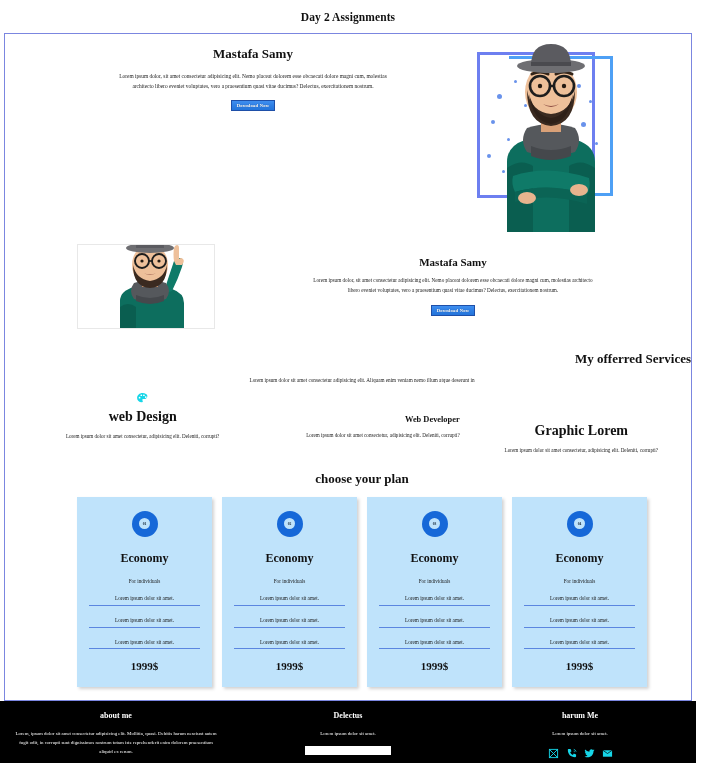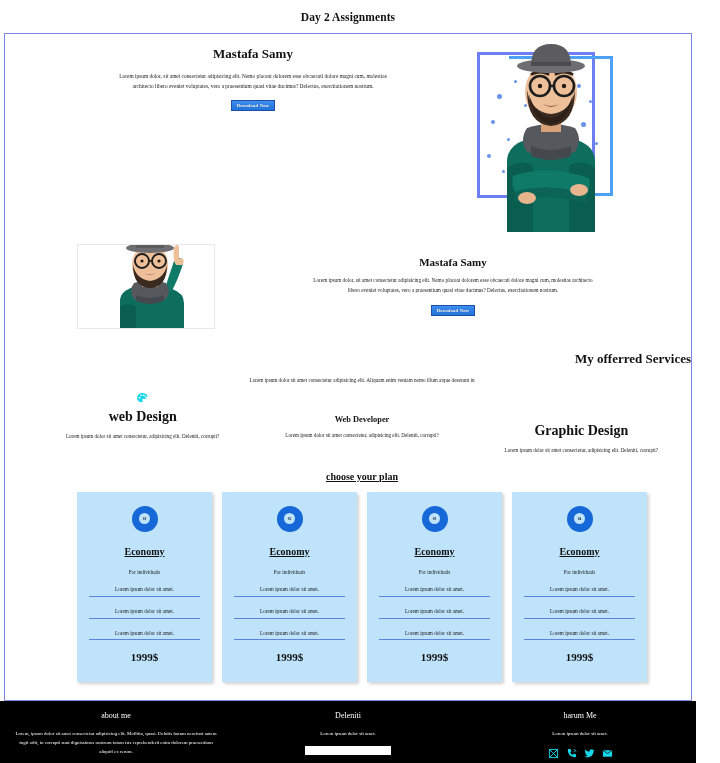--- a/index.html
+++ b/index.html
@@ -146,46 +146,45 @@
     color: #1a1a1a;
     margin-top: 10px;
   }
   .svc-grid {
     display: grid;
     grid-template-columns: 1fr 1fr 1fr;
     margin-top: 6px;
     row-gap: 0px;
   }
   .svc-cell { text-align: center; padding: 0 12px; }
-  .svc-cell.shift { margin-top: 6px; }
+  .svc-cell.shift { margin-top: 6px; text-align: right; }
   .svc-ico {
     height: 18px;
     display:flex; align-items:center; justify-content:center;
     margin-bottom: 2px;
   }
   .svc-ico.blank { visibility: hidden; }
   .svc-name {
     font-size: 14px; font-weight: bold; color:#111;
     margin-bottom: 7px;
   }
   .svc-name.big { font-size: 8.4px; }
   .svc-desc {
     font-size: 5.1px;
     line-height: 1.75;
     color:#1a1a1a;
   }
 
   
   .plans-title {
     text-align:center;
-    font-size: 10px;
+    font-size: 13px;
     font-weight: bold;
     color:#111;
     margin-top: 16px;
-    text-decoration: underline;
   }
   .plans {
     display: flex;
     justify-content: center;
     gap: 10px;
     margin-top: 10px;
     padding: 0 8px;
   }
   .plan {
     width: 135px;
@@ -210,21 +209,21 @@
     border-radius: 50%;
     background: #bfe3fb;
   }
   .plan-num {
     position: relative;
     z-index: 2;
     font-size: 3.6px;
     color: #123;
     font-weight: bold;
   }
-  .plan-name { font-size: 10px; font-weight: bold; color:#111;text-decoration:underline; }
+  .plan-name { font-size: 12px; font-weight: bold; color:#111; }
   .plan-for { font-size: 5.2px; color:#1a1a1a; margin-top: 12px; }
   .plan-feat {
     font-size: 5.2px;
     color:#1a1a1a;
     line-height: 1.5;
     padding-bottom: 2px;
     margin-top: 11px;
     border-bottom: 1px solid #5b86e0;
   }
   .plan-price {
@@ -233,21 +232,21 @@
   }
 
   
   .footer {
     background: #000;
     height: 91px;
     display: flex;
     padding-top: 10px;
   }
   .f-col { flex: 1; text-align:center; color:#fff; padding: 0 14px; }
-  .f-title { font-size: 8px; font-weight: normal; margin-bottom: 10px; text-align: center; }
+  .f-title { font-size: 8px; font-weight: bold; margin-bottom: 10px; text-align: center; }
   .f-text { font-size: 4.9px; line-height: 1.8; }
   .f-input {
     width: 86px; height: 9px;
     background: #fff;
     border: none;
     margin-top: 7px;
     display: block;
     margin-left: auto; margin-right: auto;
   }
   .socials {
@@ -386,21 +385,21 @@
           <div class="svc-ico blank"></div>
           <div class="svc-name big">Web Developer</div>
           <div class="svc-desc">Lorem ipsum dolor sit amet consectetur, adipisicing elit. Deleniti, corrupti?</div>
         </div>
 
 
 
 
         <div class="svc-cell" style="margin-top:14px">
           <div class="svc-ico blank"></div>
-          <div class="svc-name">Graphic Design</div>
+          <div class="svc-name">Graphic Lorem</div>
           <div class="svc-desc">Lorem ipsum dolor sit amet consectetur, adipisicing elit. Deleniti, corrupti?</div>
         </div>
 
       </div>
     </div>
 
     <div class="plans-title">choose your plan</div>
     <div class="plans">
 
       <div class="plan">
@@ -456,21 +455,21 @@
   </div>
 
   <div class="footer">
 
     <div class="f-col">
       <div class="f-title">about me</div>
       <div class="f-text">Lorem, ipsum dolor sit amet consectetur adipisicing elit. Mollitia, quasi. Debitis harum nesciunt autem fugit odit, in corrupti sunt dignissimos nostrum totam iste reprehenderit enim dolorem praesentium aliquid ex rerum.</div>
     </div>
 
     <div class="f-col">
-      <div class="f-title">Deleniti</div>
+      <div class="f-title">Delectus</div>
       <div class="f-text">Lorem ipsum dolor sit amet.</div>
       <input class="f-input" type="text" value="" style="">
     </div>
 
     <div class="f-col">
       <div class="f-title">harum Me</div>
       <div class="f-text">Lorem ipsum dolor sit amet.</div>
       <div class="socials">
         <span class="soc">
           <svg width="11" height="11" viewBox="0 0 24 24" fill="none" stroke="#16d6e8" stroke-width="2">

